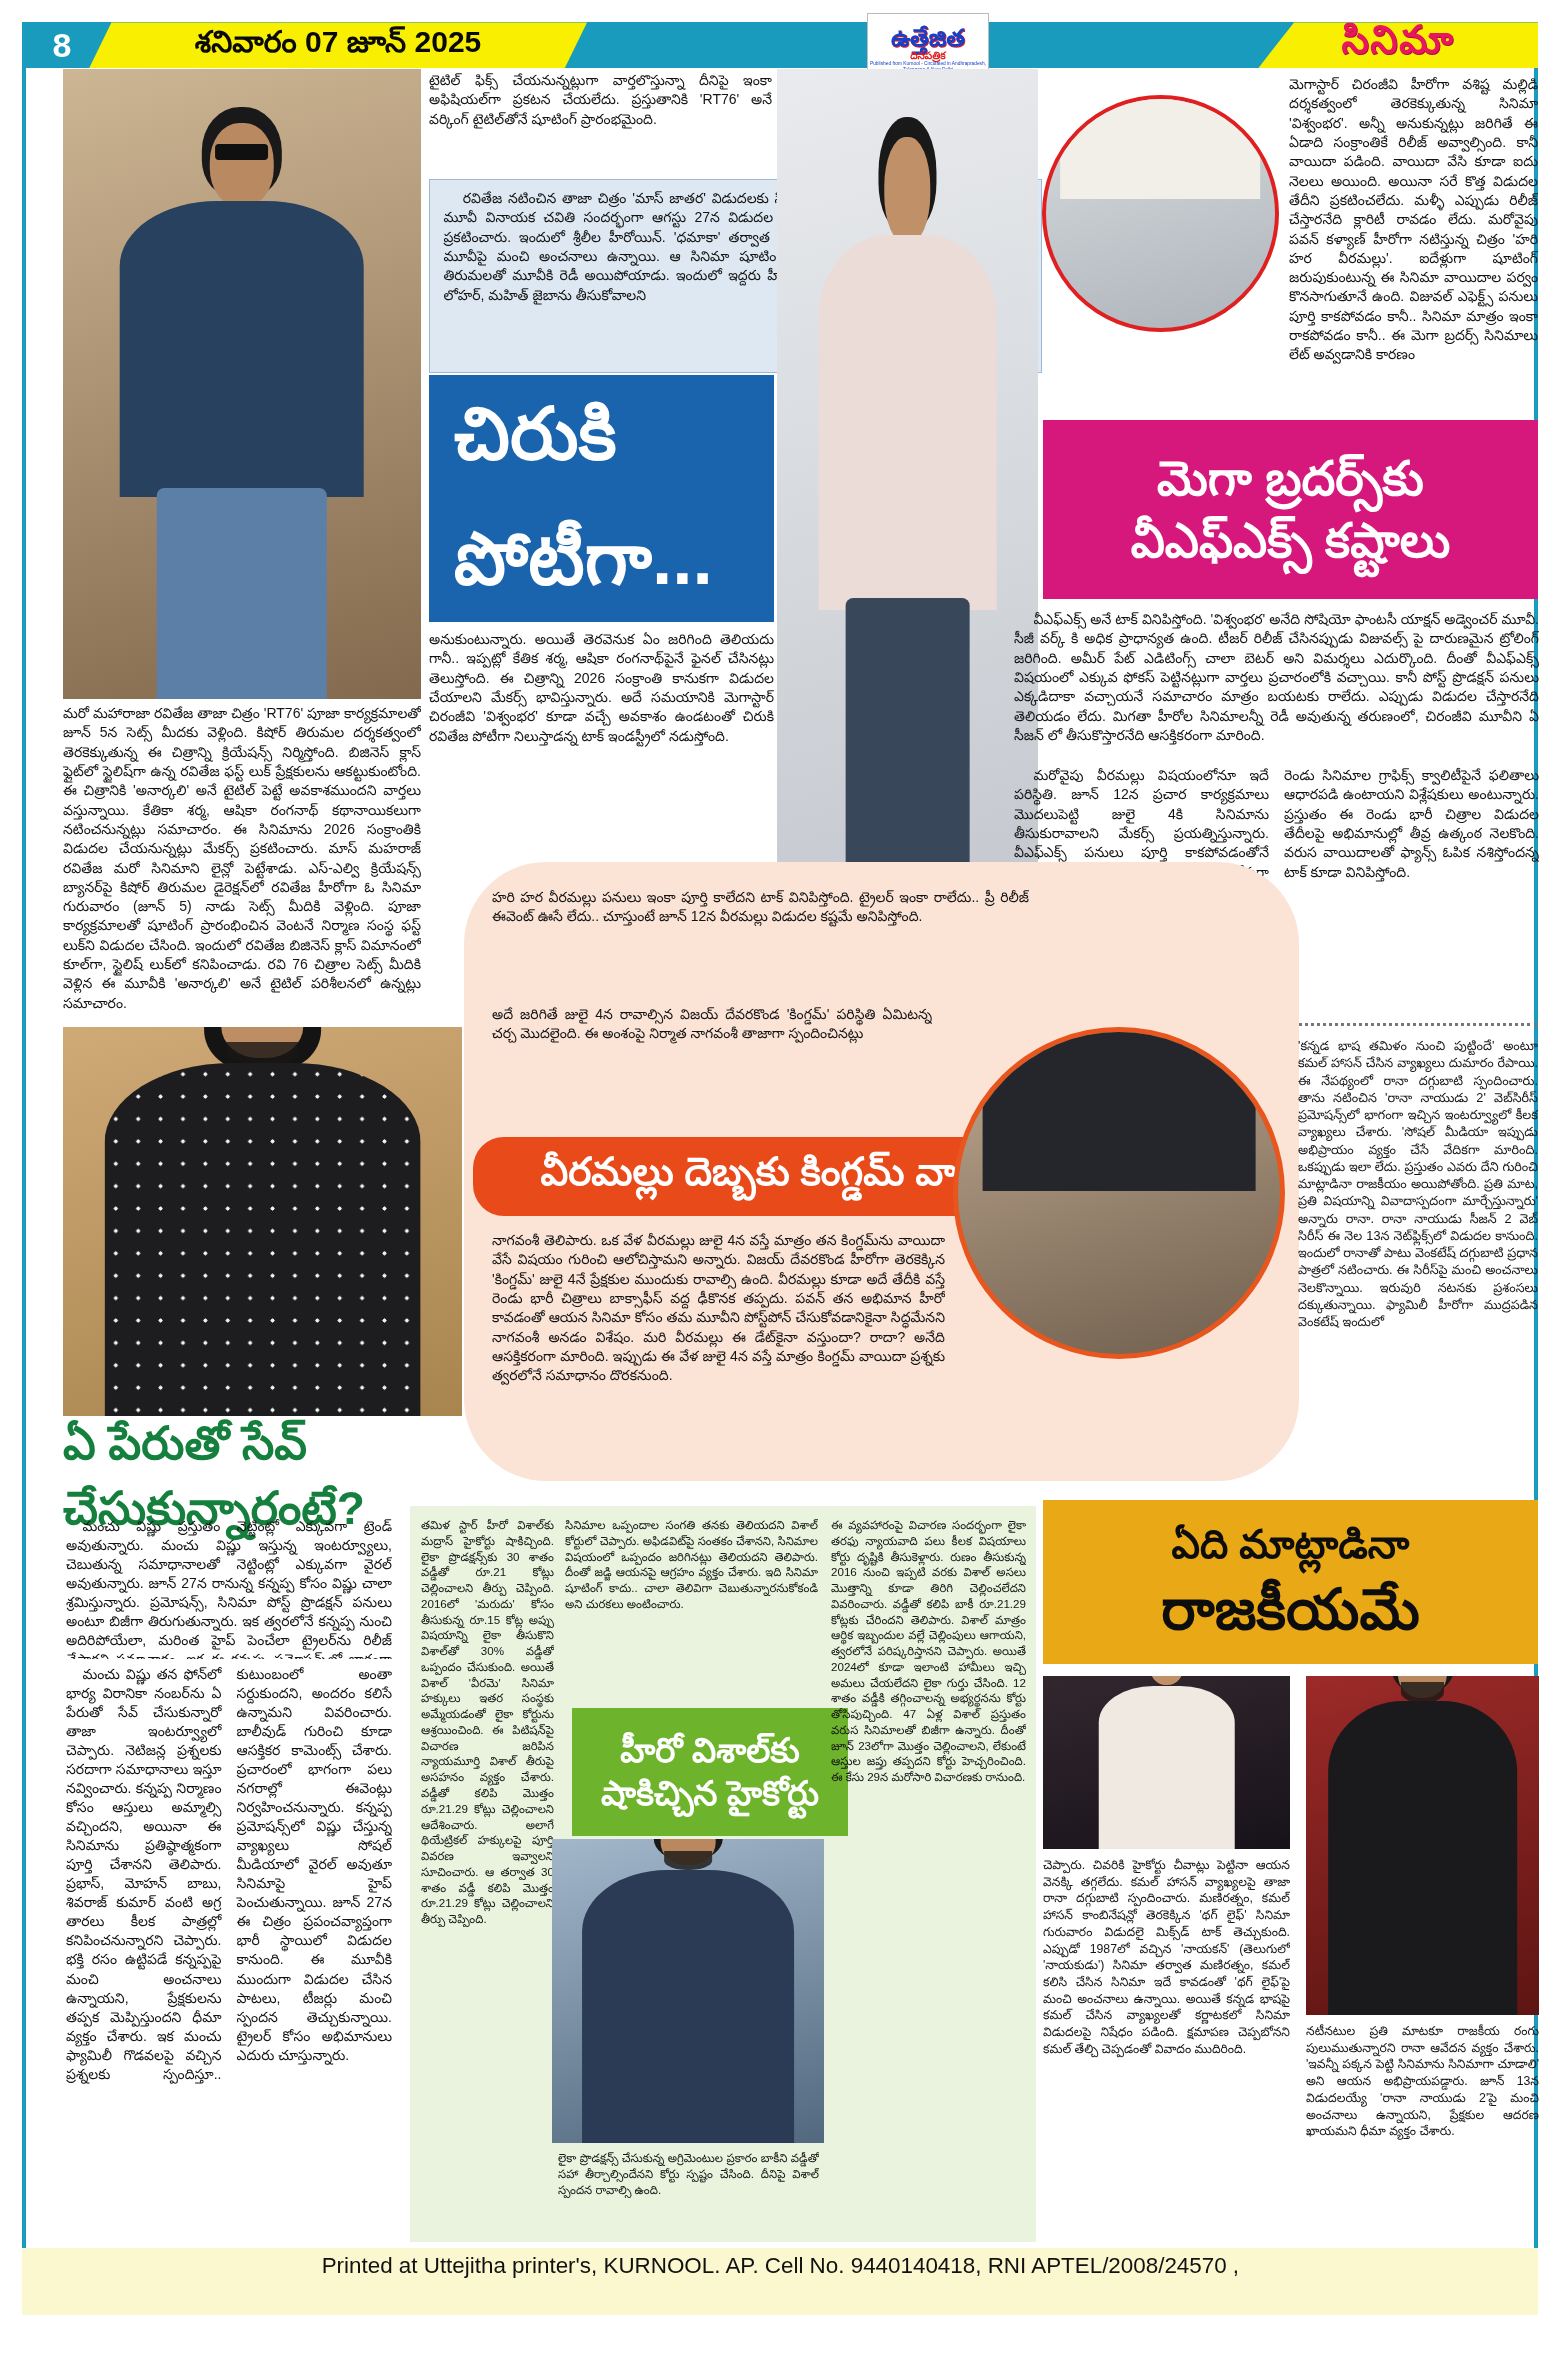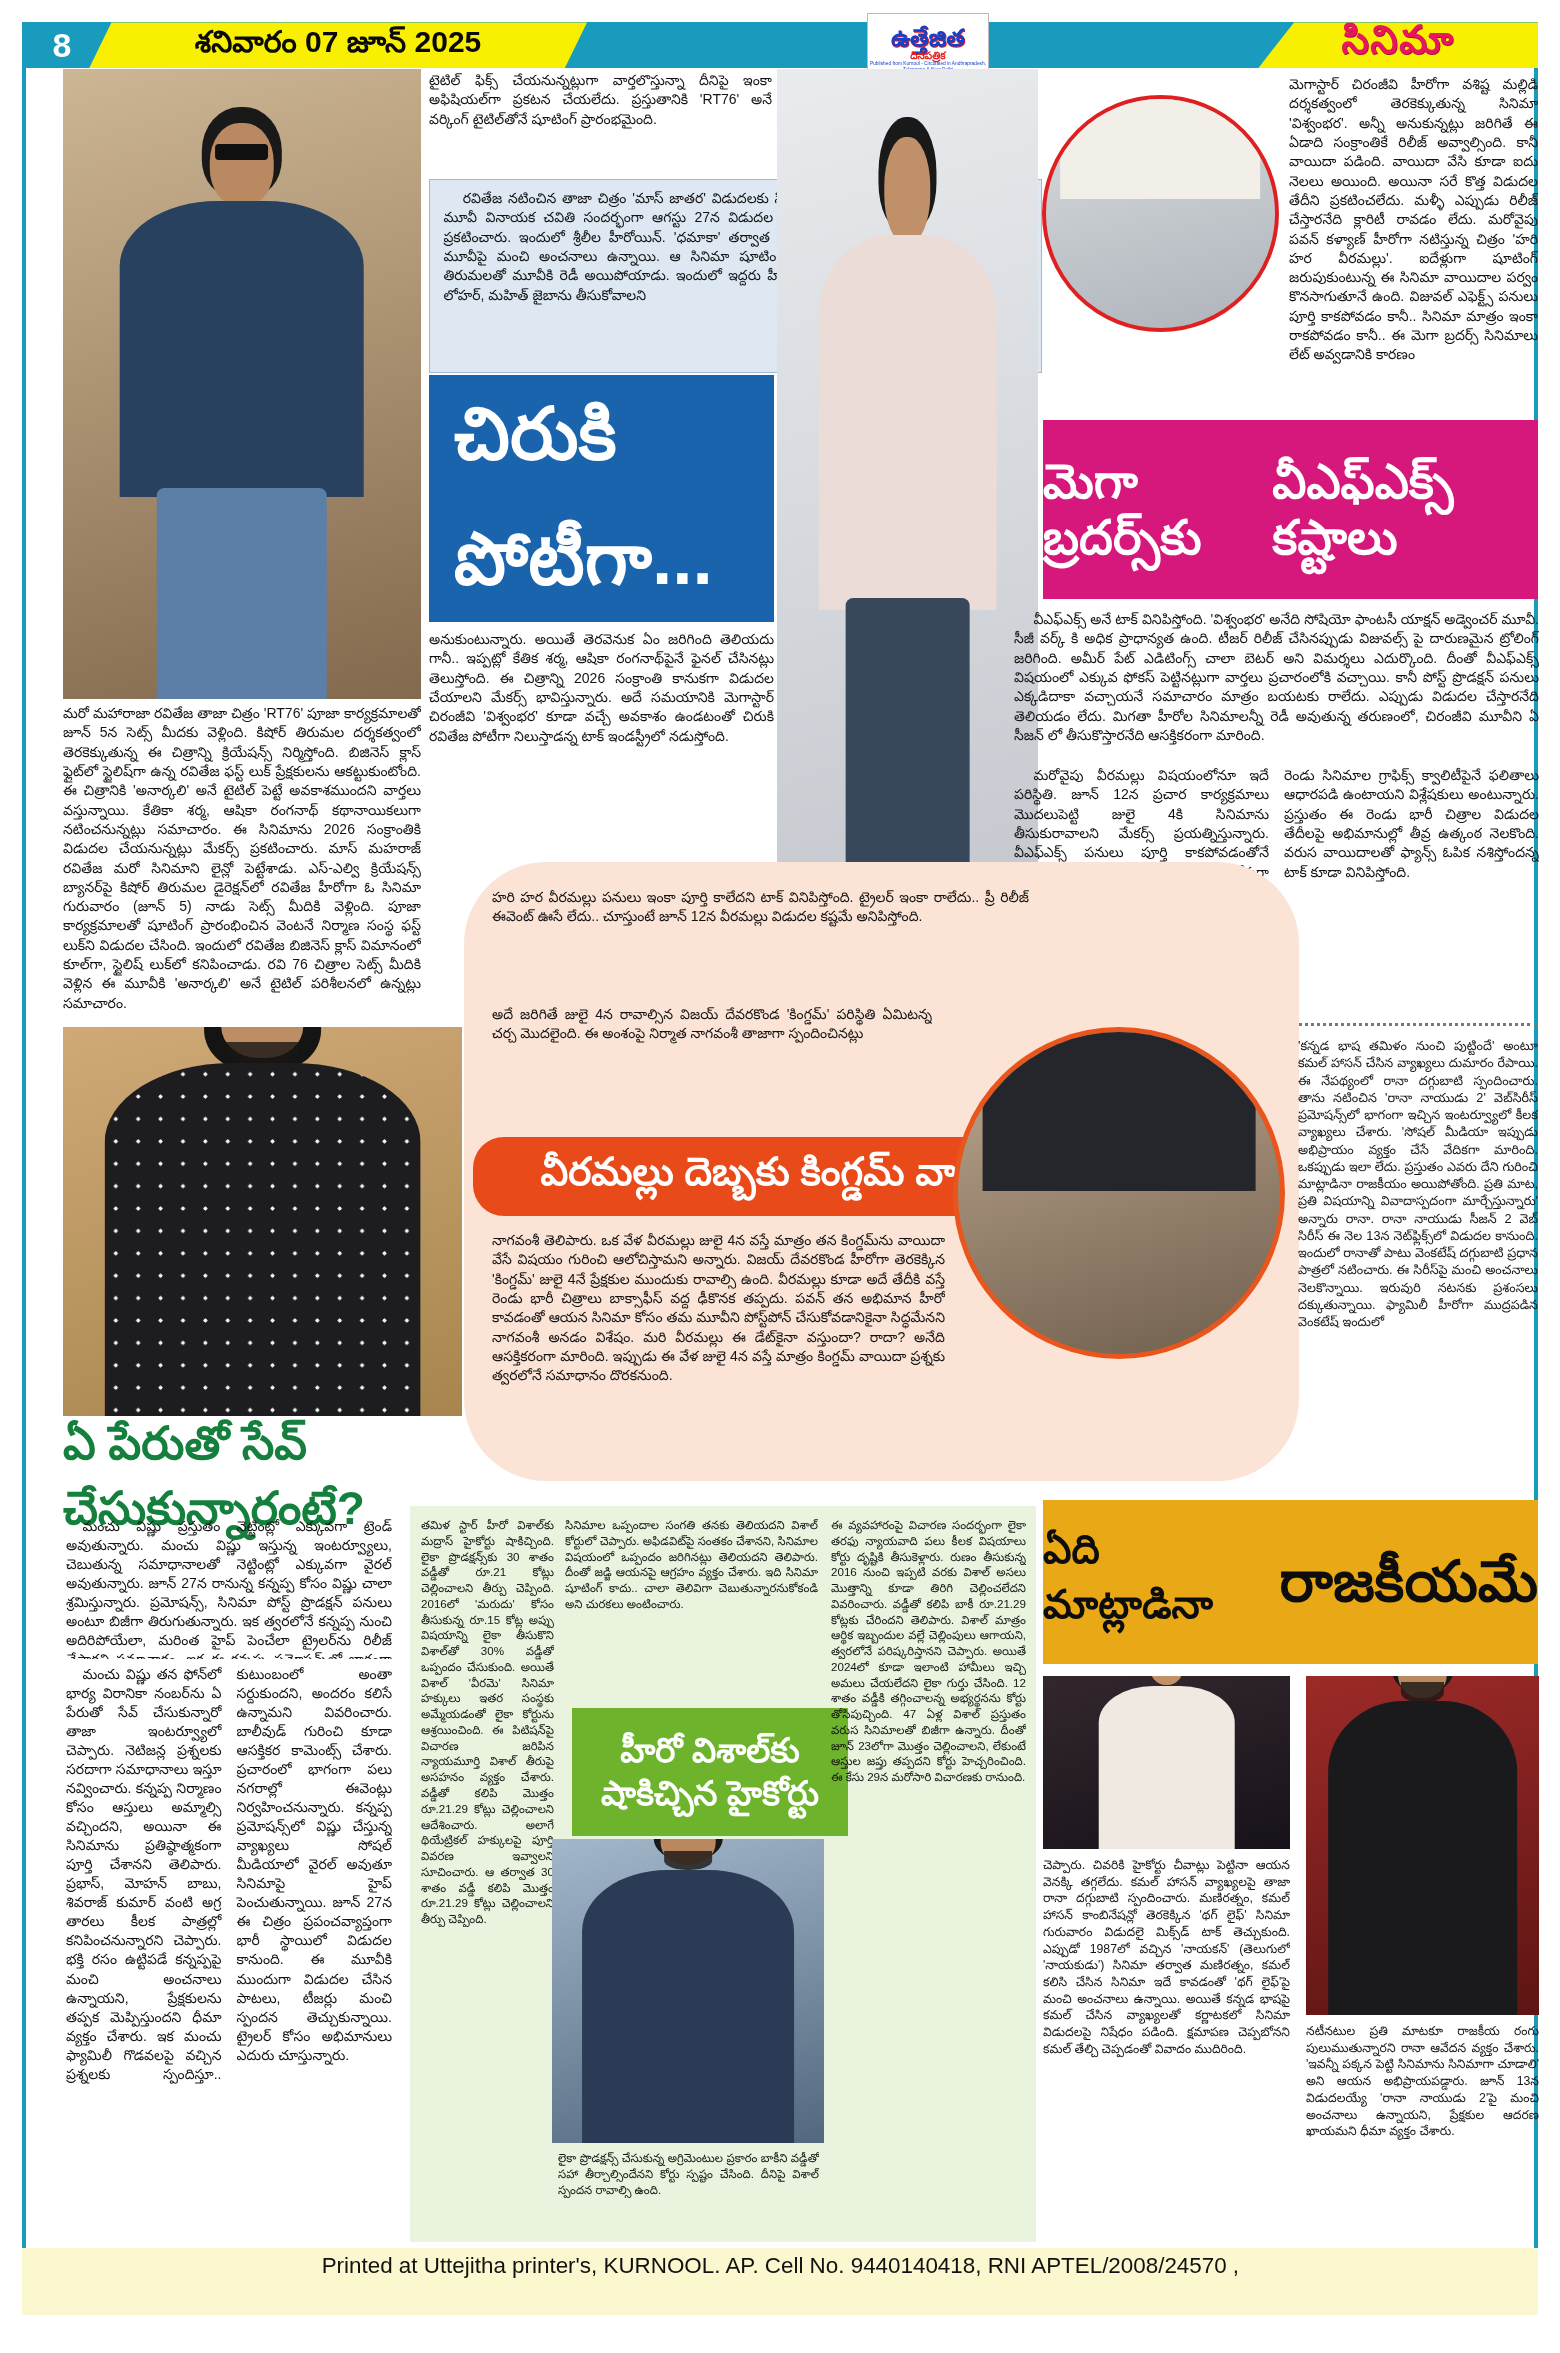--- a/index.html
+++ b/index.html
@@ -29,29 +29,29 @@
   .beard{position:absolute;top:11.5%;left:50%;transform:translateX(-50%);width:21%;height:6.5%;background:rgba(25,22,20,.8);border-radius:0 0 50% 50%;}
   .shades{position:absolute;top:6.2%;left:50%;transform:translateX(-50%);width:20%;height:2.6%;background:#101010;border-radius:3.7px;}
   .torso{position:absolute;top:15.5%;left:50%;transform:translateX(-50%);width:92%;height:49%;background:var(--shirt);border-radius:40% 40% 6% 6% / 22% 22% 0 0;}
   .dots .torso{background-image:radial-gradient(#f3f3f3 1.8px,transparent 2.2px);background-size:22.4px 22.4px;}
   .legs{position:absolute;top:63%;left:50%;transform:translateX(-50%);width:64%;height:38%;background:var(--pants,transparent);border-radius:7.5px 7.5px 0 0;}
   
   .bluebox{left:429px;top:375px;width:345px;height:247px;background:#1a64ad;color:#fff;padding:19.4px 7.5px 0 25px;box-sizing:border-box;}
   .bluebox .l1{font-size:73px;font-weight:bold;line-height:1.1;}
   .bluebox .l2{font-size:73px;font-weight:bold;line-height:1.2;margin-top:40px;}
   .boxedpara{left:429px;top:179px;width:613px;height:194px;background:#dde8f2;border:1.5px solid #9db9d6;box-sizing:border-box;padding:9px 13.4px;}
-  .magenta{left:1043px;top:420px;width:495px;height:179px;background:#d6187c;color:#fff;display:flex;flex-direction:row;align-items:center;justify-content:center;gap:7.5px;}
+  .magenta{left:1043px;top:420px;width:495px;height:179px;background:#d6187c;color:#fff;display:flex;flex-direction:column;align-items:center;justify-content:center;gap:7.5px;}
   .magenta div{font-size:48px;font-weight:bold;line-height:1.15;}
   .salmon{left:464px;top:862px;width:835px;height:619px;background:#fbe3d6;border-radius:82px;}
   .banner{left:473px;top:1137px;width:687px;height:79px;background:#e84a1a;border-radius:31px;color:#fff;display:flex;align-items:center;justify-content:center;font-size:39px;font-weight:bold;}
   .purplehead{left:63px;top:1449px;width:488px;height:63px;color:#15803d;font-size:46px;font-weight:bold;display:flex;align-items:center;}
   .greenpanel{left:410px;top:1506px;width:626px;height:736px;background:#eaf3de;}
   .greenhead{left:572px;top:1708px;width:276px;height:128px;background:#6db32c;color:#fff;display:flex;flex-direction:column;align-items:center;justify-content:center;gap:6px;}
   .greenhead div{font-size:34px;font-weight:bold;line-height:1.1;}
-  .goldbox{left:1043px;top:1500px;width:495px;height:164px;background:#e9a816;color:#0d0d0d;display:flex;flex-direction:row;align-items:center;justify-content:center;}
+  .goldbox{left:1043px;top:1500px;width:495px;height:164px;background:#e9a816;color:#0d0d0d;display:flex;flex-direction:column;align-items:center;justify-content:center;}
   .goldbox .g1{font-size:40px;font-weight:bold;}
   .goldbox .g2{font-size:57px;font-weight:bold;line-height:1.15;}
   .dotline{border-top:3px dotted #777;height:0;}
   .twocol{column-count:2;column-gap:15px;}
   .footer{left:22.4px;top:2248px;width:1516px;height:67px;background:#fbf8cf;text-align:center;color:#111;}
   .footer .f1{font-size:14px;padding-top:6px;}
   .footer .f2{font-size:22.4px;font-weight:500;padding-top:4.5px;}
 </style>
 </head>
 <body>

